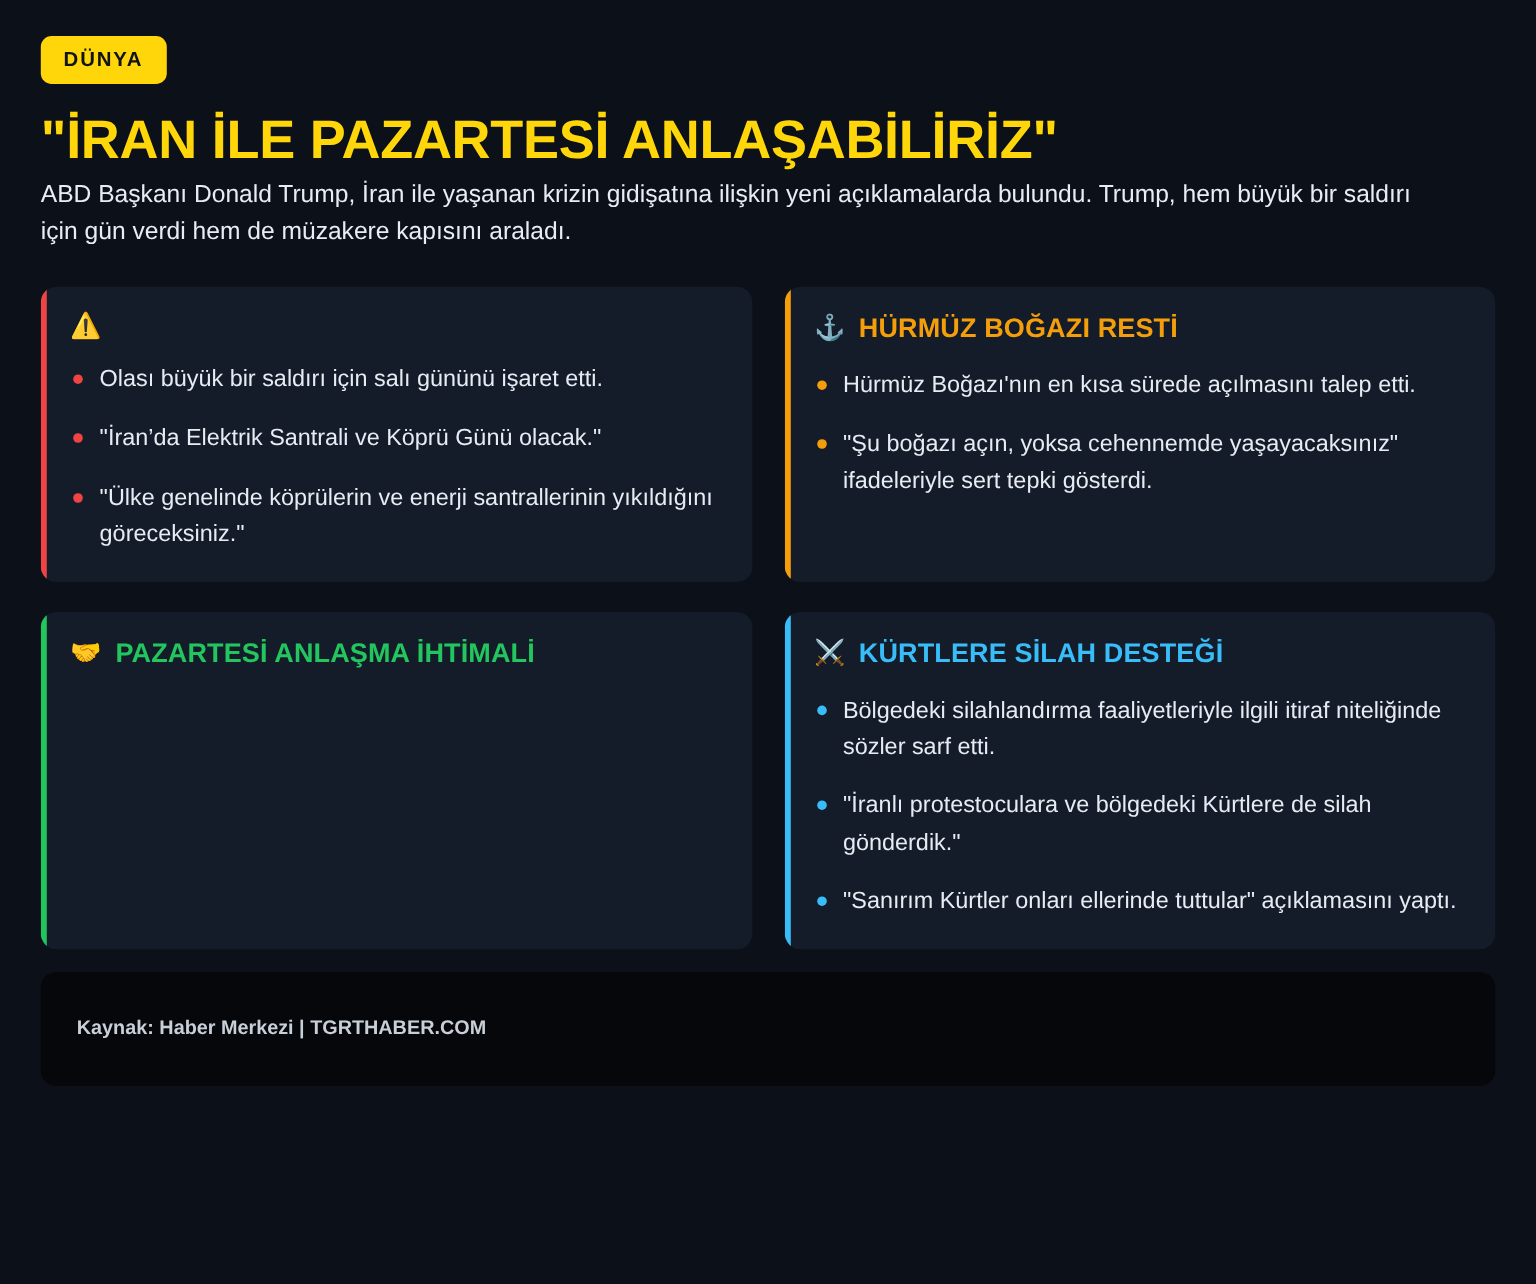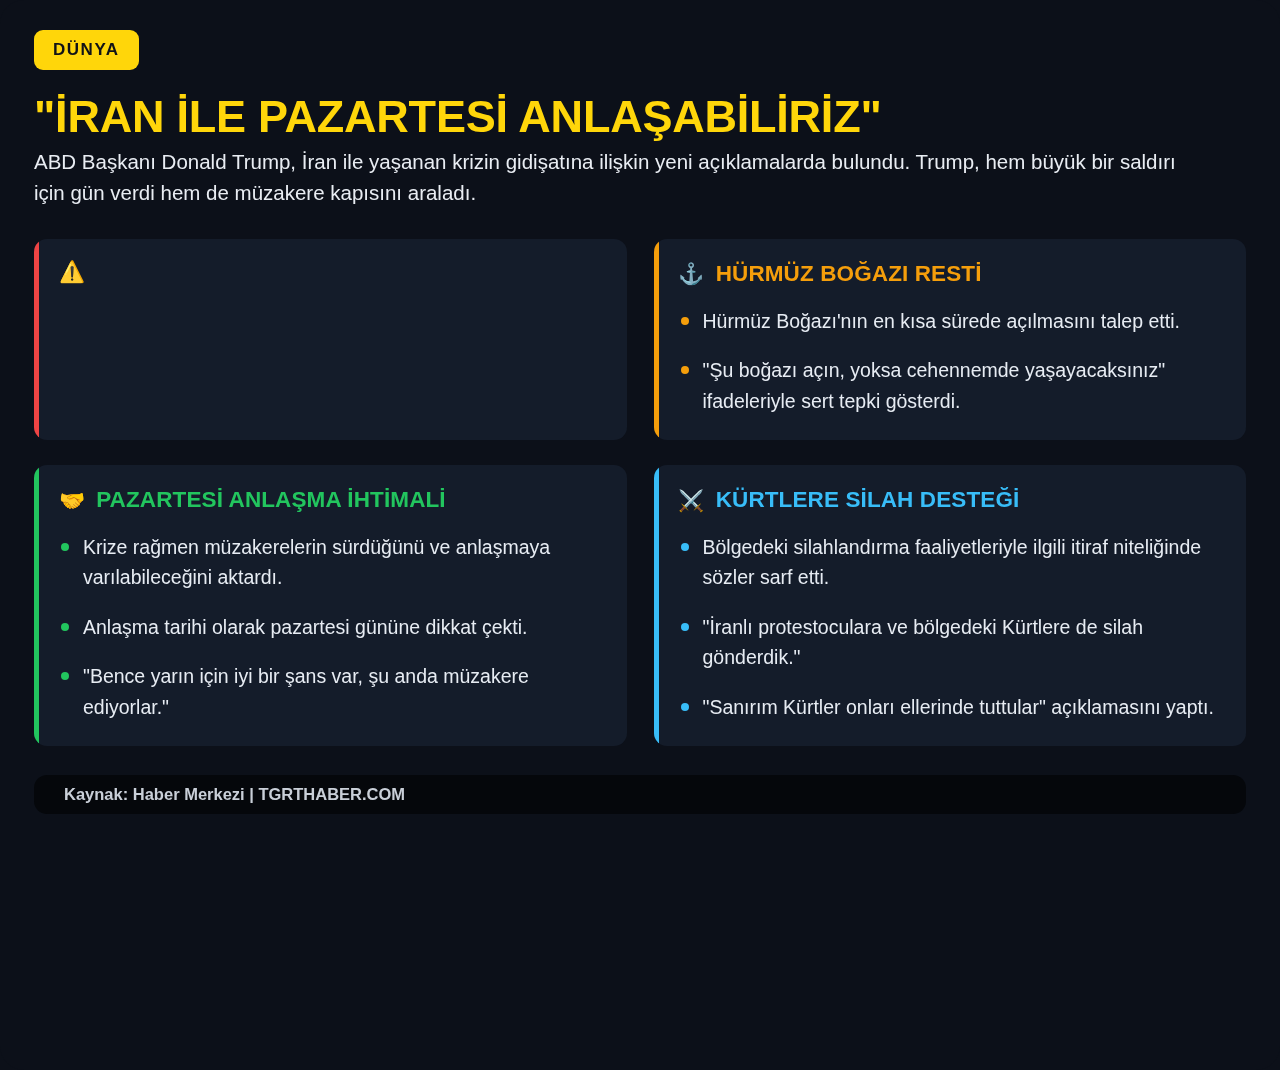--- a/index.html
+++ b/index.html
@@ -115,24 +115,24 @@
     left: 2px;
     top: 11px;
     width: 8px;
     height: 8px;
     border-radius: 50%;
     background: var(--accent);
   }
 
   
   .footer {
-    margin-top: 29px;
+    margin-top: 19px;
     background: #05070b;
     border-radius: 13px;
-    padding: 10px 30px;
+    padding: 38px 30px;
     color: #c9cfd8;
     font-size: 16.5px;
     font-weight: bold;
   }
 </style>
 </head>
 <body>
 
 <div class="page">
 
@@ -140,41 +140,41 @@
 
   <h1 class="headline">"İRAN İLE PAZARTESİ ANLAŞABİLİRİZ"</h1>
 
   <p class="subtitle">ABD Başkanı Donald Trump, İran ile yaşanan krizin gidişatına ilişkin yeni açıklamalarda bulundu. Trump, hem büyük bir saldırı için gün verdi hem de müzakere kapısını araladı.</p>
 
   <div class="grid" id="card-grid">
       <div class="card" style="--accent: #ef4444;">
         <div class="card-head">
           <span class="card-emoji">⚠️</span>
         </div>
+        <ul class="bullets">
+          <li>Olası büyük bir saldırı için salı gününü işaret etti.</li>
+          <li>"İran’da Elektrik Santrali ve Köprü Günü olacak."</li>
+          <li>"Ülke genelinde köprülerin ve enerji santrallerinin yıkıldığını göreceksiniz."</li>
+        </ul>
       </div>
       <div class="card" style="--accent: #f59e0b;">
         <div class="card-head">
           <span class="card-emoji">⚓</span>
           <span class="card-title">HÜRMÜZ BOĞAZI RESTİ</span>
         </div>
         <ul class="bullets">
           <li>Hürmüz Boğazı'nın en kısa sürede açılmasını talep etti.</li>
           <li>"Şu boğazı açın, yoksa cehennemde yaşayacaksınız" ifadeleriyle sert tepki gösterdi.</li>
         </ul>
       </div>
       <div class="card" style="--accent: #22c55e;">
         <div class="card-head">
           <span class="card-emoji">🤝</span>
           <span class="card-title">PAZARTESİ ANLAŞMA İHTİMALİ</span>
         </div>
-        <ul class="bullets">
-          <li>Krize rağmen müzakerelerin sürdüğünü ve anlaşmaya varılabileceğini aktardı.</li>
-          <li>Anlaşma tarihi olarak pazartesi gününe dikkat çekti.</li>
-          <li>"Bence yarın için iyi bir şans var, şu anda müzakere ediyorlar."</li>
-        </ul>
       </div>
       <div class="card" style="--accent: #38bdf8;">
         <div class="card-head">
           <span class="card-emoji">⚔️</span>
           <span class="card-title">KÜRTLERE SİLAH DESTEĞİ</span>
         </div>
         <ul class="bullets">
           <li>Bölgedeki silahlandırma faaliyetleriyle ilgili itiraf niteliğinde sözler sarf etti.</li>
           <li>"İranlı protestoculara ve bölgedeki Kürtlere de silah gönderdik."</li>
           <li>"Sanırım Kürtler onları ellerinde tuttular" açıklamasını yaptı.</li>

